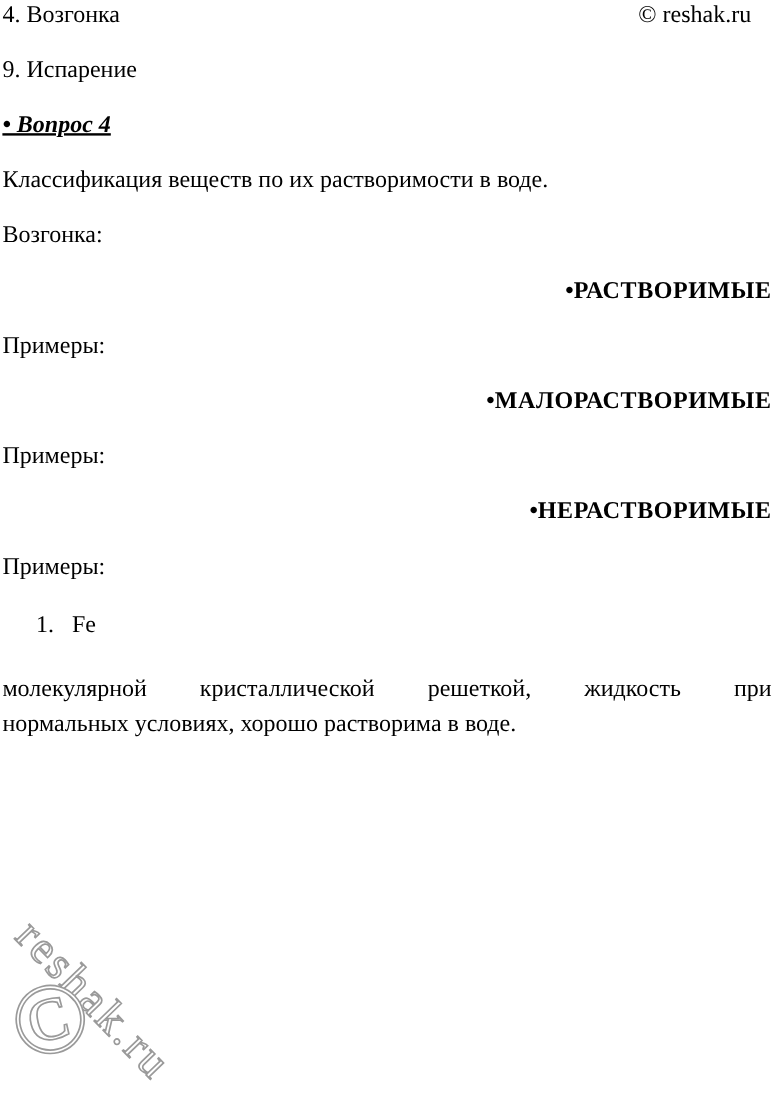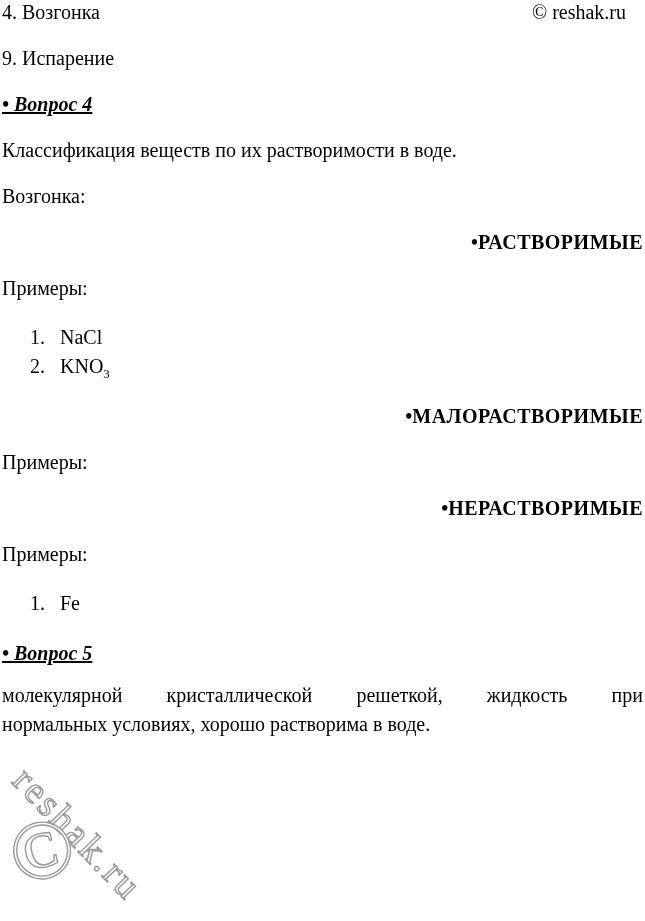--- a/index.html
+++ b/index.html
@@ -123,45 +123,36 @@
     <p class="para">9. Испарение</p>
 
     <p class="qhead">• Вопрос 4</p>
     <p class="para">Классификация веществ по их растворимости в воде.</p>
     <p class="para">Возгонка:</p>
 
     <div class="bullet-row">
       <span class="bullet-dot">•</span><span class="gtitle">РАСТВОРИМЫЕ</span>
     </div>
     <p class="para">Примеры:</p>
-    <div class="list">
-      <div class="li">
-        <span class="num">1.</span><span><span>NaCl</span><sub></sub></span>
-      </div>
-      <div class="li">
-        <span class="num">2.</span><span><span>KNO</span><sub>3</sub></span>
-      </div>
-    </div>
 
     <div class="bullet-row">
       <span class="bullet-dot">•</span><span class="gtitle">МАЛОРАСТВОРИМЫЕ</span>
     </div>
     <p class="para">Примеры:</p>
 
     <div class="bullet-row">
       <span class="bullet-dot">•</span><span class="gtitle">НЕРАСТВОРИМЫЕ</span>
     </div>
     <p class="para">Примеры:</p>
     <div class="list">
       <div class="li">
         <span class="num">1.</span><span><span>Fe</span><sub></sub></span>
       </div>
     </div>
 
-    <p class="qhead tight">• Вопрос 5</p>
 
     <div class="jp">
       <div class="jl">молекулярной кристаллической решеткой, жидкость при</div>
       <div class="jl jl-last">нормальных условиях, хорошо растворима в воде.</div>
     </div>
 
   </div>
 </div>
 
 </body></html>

